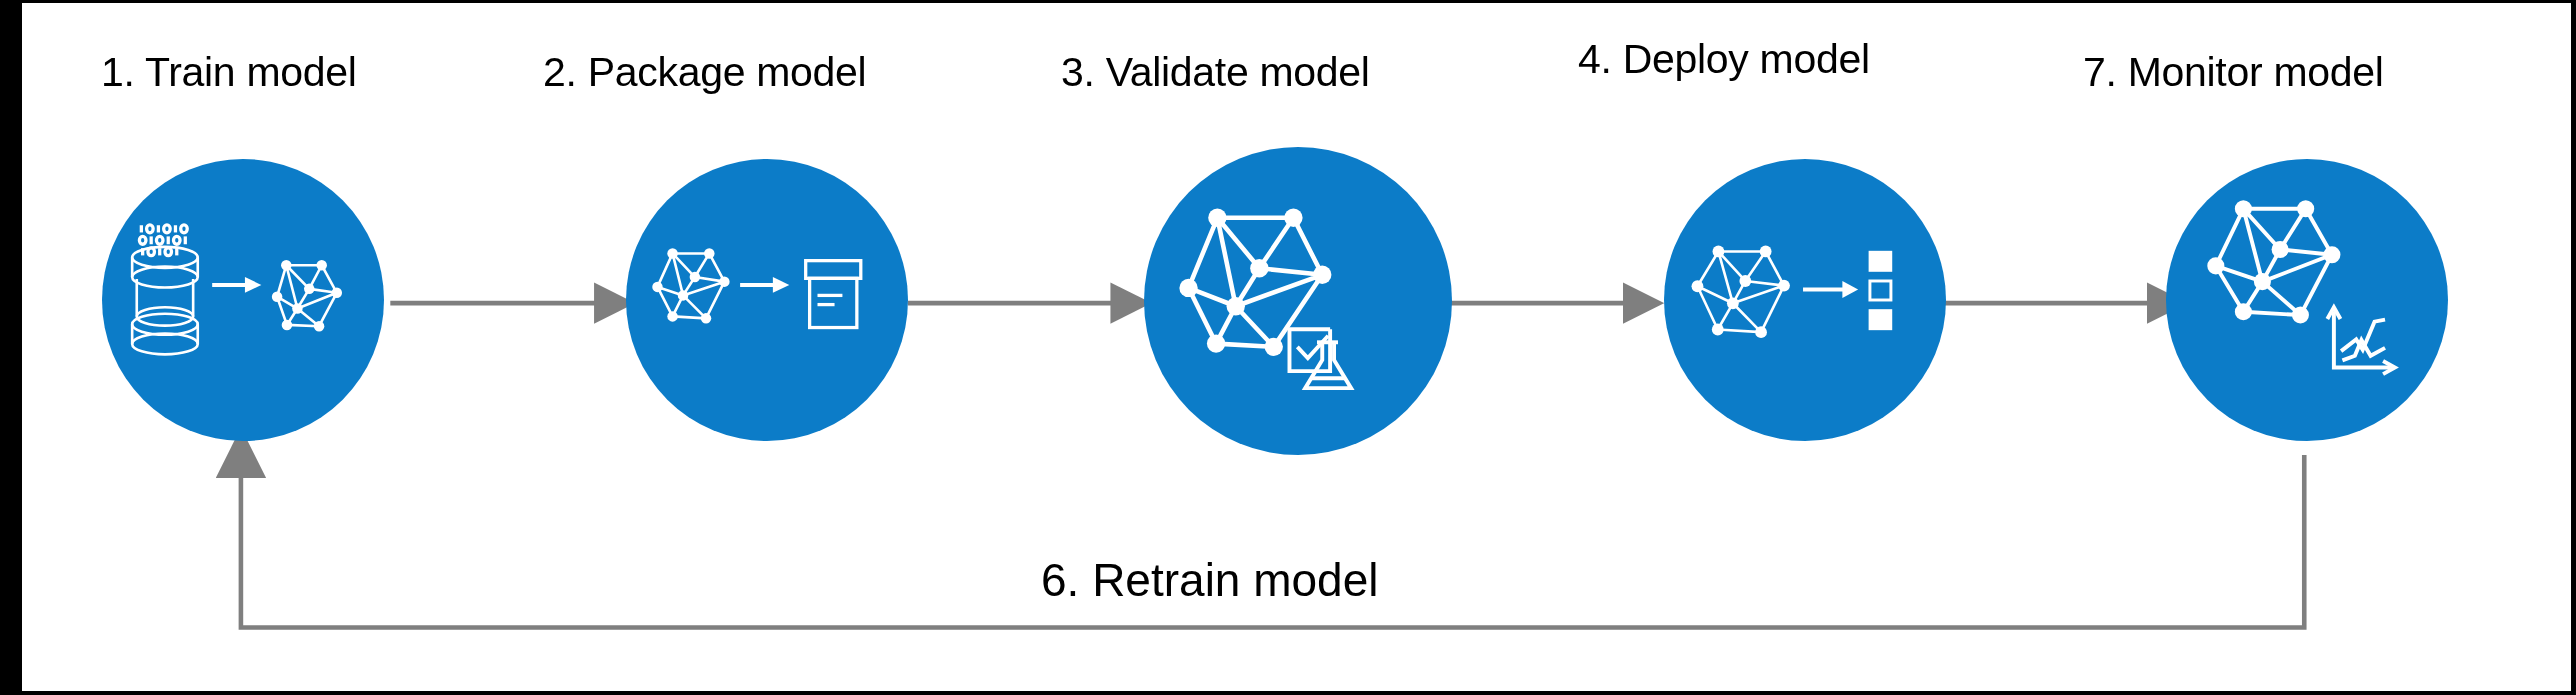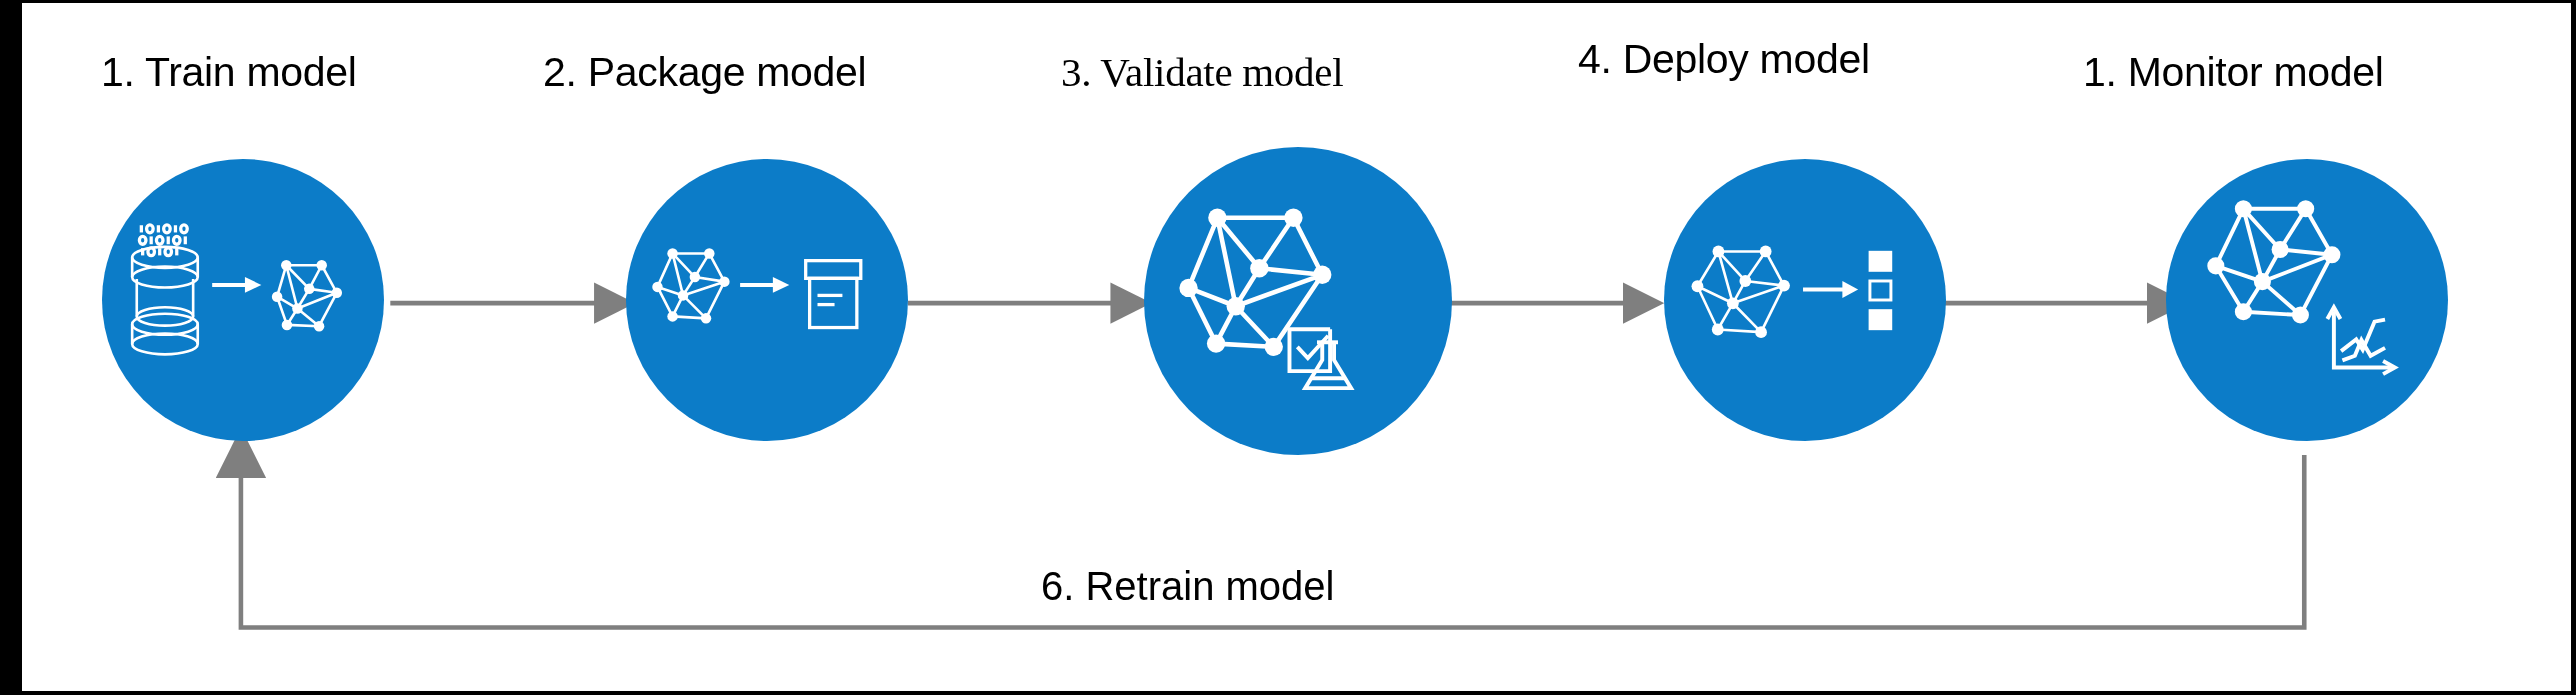--- a/index.html
+++ b/index.html
@@ -34,39 +34,38 @@
   .node-icons{
     position:absolute;
     left:0;top:0;width:100%;height:100%;
     pointer-events:none;
   }
 
   
   .connector{position:absolute;}
   .loop-label{
     position:absolute;
-    font-size:40px;
+    font-size:46px;
     color:#000;
     white-space:nowrap;
     line-height:1;
-    margin-top:9px;
   }
   svg{display:block;overflow:visible;}
 </style>
 </head>
 <body>
 
 <div id="frame">
   <div class="stage">
 
     <div class="step-title" style="left:49px;  top:49px;margin-left:30px;">1. Train model</div>
     <div class="step-title" style="left:521px; top:49px;">2. Package model</div>
-    <div class="step-title" style="left:1039px;top:49px;font-family:Liberation Serif, serif;">3. Validate model</div>
+    <div class="step-title" style="left:1039px;top:49px;">3. Validate model</div>
     <div class="step-title" style="left:1556px;top:36px;">4. Deploy model</div>
-    <div class="step-title" style="left:2061px;top:49px;">1. Monitor model</div>
+    <div class="step-title" style="left:2061px;top:49px;">7. Monitor model</div>
 
     <svg class="connector" style="left:0;top:0;" width="2549" height="688" viewBox="0 0 3890 1050">
       <defs>
         <marker id="ah" markerWidth="9" markerHeight="9" refX="1" refY="4.5" orient="auto">
           <path d="M0,0 L9,4.5 L0,9 z" fill="#7f7f7f"></path>
         </marker>
         <marker id="ahUp" markerWidth="11" markerHeight="11" refX="1" refY="5.5" orient="auto">
           <path d="M0,0 L11,5.5 L0,11 z" fill="#7f7f7f"></path>
         </marker>
       </defs>

